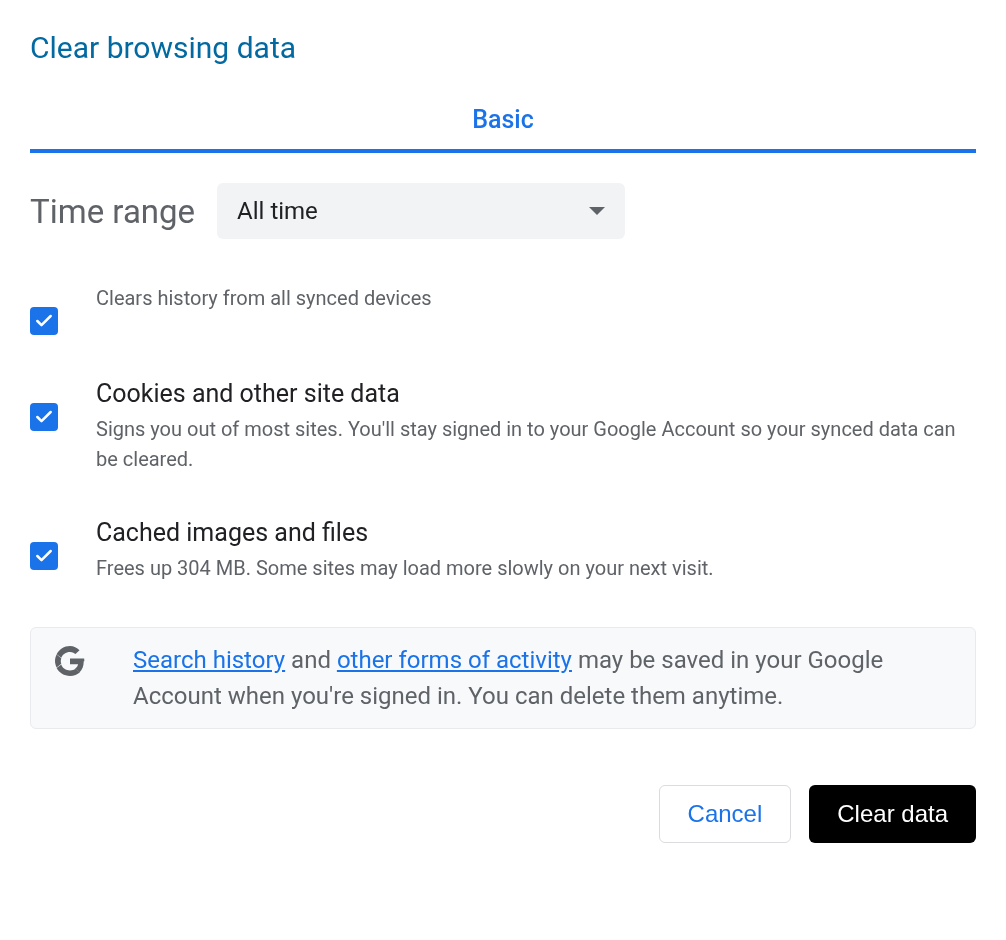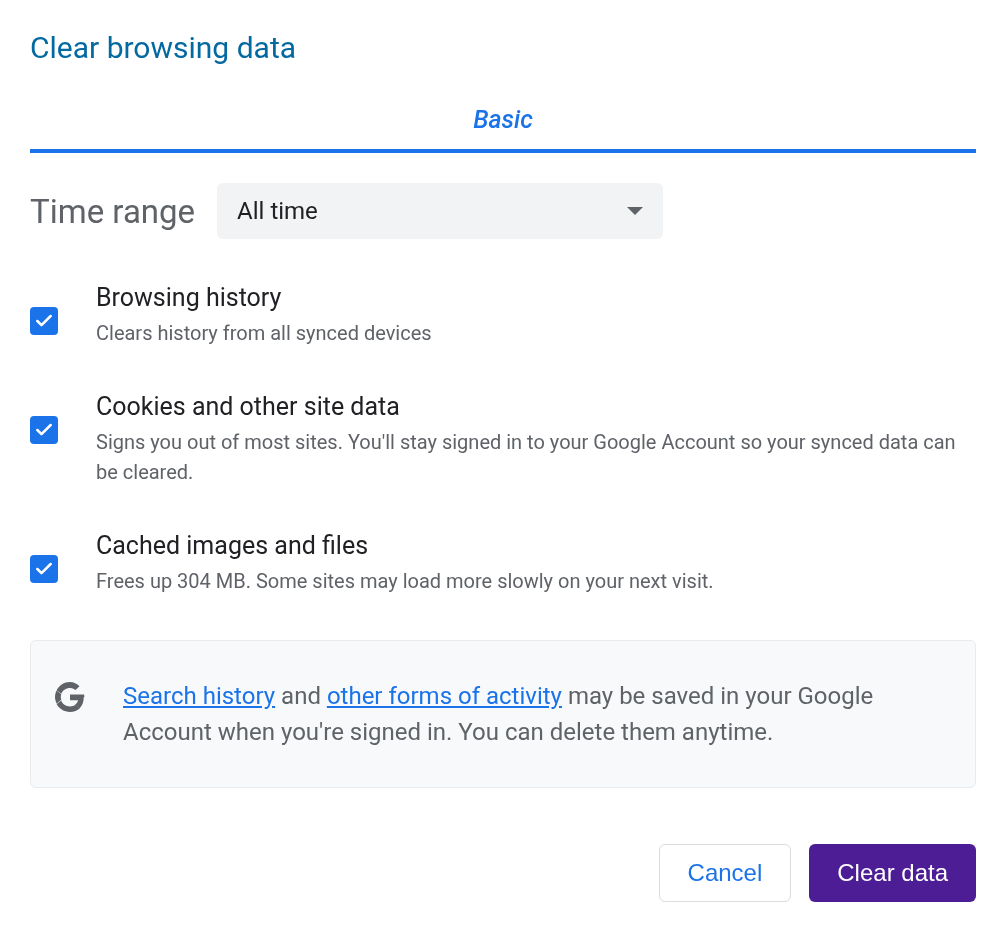--- a/index.html
+++ b/index.html
@@ -16,21 +16,20 @@
     .dialog-title {
       font-size: 30px;
       font-weight: 400;
       color: #0369a1;
       margin-bottom: 24px;
     }
     .tabs {
       display: flex;
       border-bottom: 1px solid #dadce0;
       width: 100%;
-      font-style: italic;
     }
     .tab {
       flex: 1;
       text-align: center;
       padding: 16px 0 18px 0;
       font-size: 25px;
       font-weight: 500;
       color: #5f6368;
       cursor: pointer;
       position: relative;
@@ -60,21 +59,21 @@
       font-size: 33px;
       color: #5f6368;
     }
     .select {
       display: flex;
       align-items: center;
       justify-content: space-between;
       background: #f1f3f4;
       border-radius: 6px;
       padding: 14px 20px;
-      width: 446px;
+      width: 408px;
       cursor: pointer;
     }
     .select-value {
       font-size: 24px;
       color: #202124;
     }
     .select-caret {
       width: 0;
       height: 0;
       border-left: 8px solid transparent;
@@ -117,25 +116,25 @@
       margin-bottom: 6px;
     }
     .option-desc {
       font-size: 20px;
       color: #5f6368;
       line-height: 1.5;
     }
     .info-box {
       display: flex;
       align-items: flex-start;
-      gap: 38px;
+      gap: 48px;
       background: #f8f9fa;
       border: 1px solid #e8eaed;
       border-radius: 6px;
-      padding: 37px 24px;
+      padding: 14px 24px;
       margin-top: 12px;
     }
     .google-icon {
       flex-shrink: 0;
       width: 30px;
       height: 30px;
       margin-top: 4px;
     }
     .info-text {
       font-size: 24px;
@@ -160,21 +159,21 @@
       border-radius: 6px;
       cursor: pointer;
       border: none;
     }
     .btn-secondary {
       background: #fff;
       color: #1a73e8;
       border: 1px solid #dadce0;
     }
     .btn-primary {
-      background: #4c1d95;
+      background: #000000;
       color: #fff;
     }
   </style>
 </head>
 <body>
 
 <div class="dialog">
   <h1 class="dialog-title">Clear browsing data</h1>
 
   <div class="tabs">
@@ -193,21 +192,20 @@
       </div>
     </div>
 
     <div class="option-row">
       <div class="checkbox">
         <svg viewBox="0 0 24 24">
             <polyline points="4 12 9 17 20 6"></polyline>
           </svg>
       </div>
       <div class="option-text">
-        <div class="option-title">Browsing history</div>
         <div class="option-desc">Clears history from all synced devices</div>
       </div>
     </div>
 
     <div class="option-row">
       <div class="checkbox">
         <svg viewBox="0 0 24 24">
             <polyline points="4 12 9 17 20 6"></polyline>
           </svg>
       </div>

